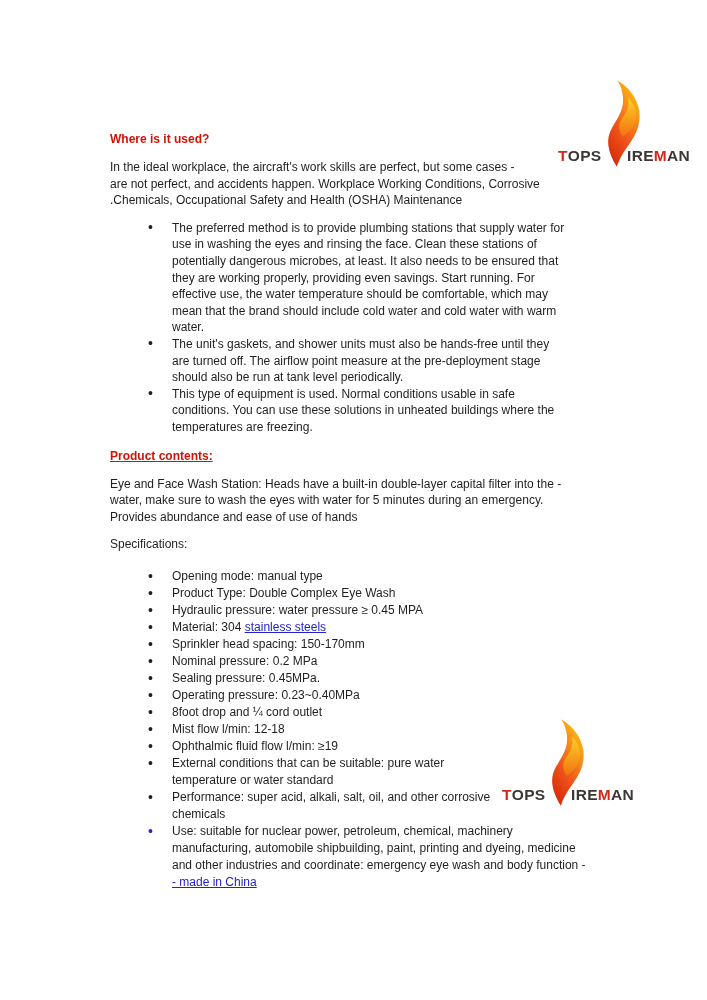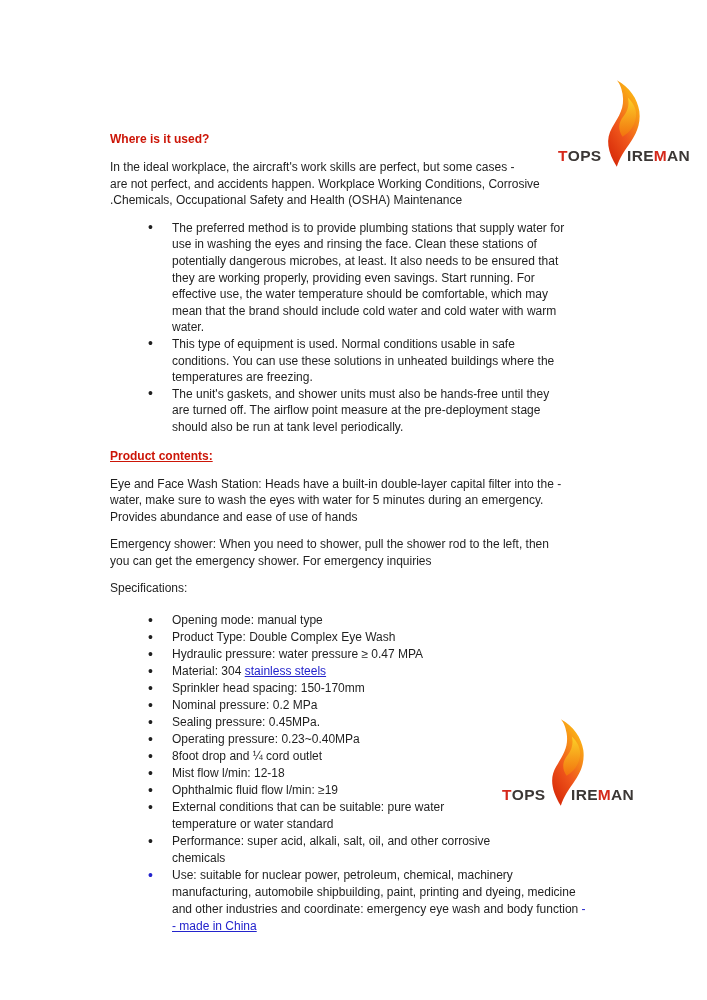--- a/index.html
+++ b/index.html
@@ -153,43 +153,41 @@
 .Chemicals, Occupational Safety and Health (OSHA) Maintenance</p>
 
     <ul class="blist">
       <li><span>The preferred method is to provide plumbing stations that supply water for
 use in washing the eyes and rinsing the face. Clean these stations of
 potentially dangerous microbes, at least. It also needs to be ensured that
 they are working properly, providing even savings. Start running. For
 effective use, the water temperature should be comfortable, which may
 mean that the brand should include cold water and cold water with warm
 water.</span></li>
+      <li><span>The unit's gaskets, and shower units must also be hands-free until they
+are turned off. The airflow point measure at the pre-deployment stage
+should also be run at tank level periodically.</span></li>
       <li><span>This type of equipment is used. Normal conditions usable in safe
 conditions. You can use these solutions in unheated buildings where the
 temperatures are freezing.</span></li>
-      <li><span>The unit's gaskets, and shower units must also be hands-free until they
-are turned off. The airflow point measure at the pre-deployment stage
-should also be run at tank level periodically.</span></li>
     </ul>
 
     <h2 class="h-red underline">Product contents:</h2>
 
     <p class="para">Eye and Face Wash Station: Heads have a built-in double-layer capital filter into the -
 water, make sure to wash the eyes with water for 5 minutes during an emergency.
 Provides abundance and ease of use of hands</p>
 
-    <p class="para">Emergency shower: When you need to shower, pull the shower rod to the left, then
-you can get the emergency shower. For emergency inquiries</p>
 
     <p class="spec-label">Specifications:</p>
 
     <ul class="blist speclist">
       <li><span>Opening mode: manual type</span></li>
       <li><span>Product Type: Double Complex Eye Wash</span></li>
-      <li><span>Hydraulic pressure: water pressure ≥ 0.47 MPA</span></li>
+      <li><span>Hydraulic pressure: water pressure ≥ 0.45 MPA</span></li>
       <li><span>Material: 304 </span><a class="link">stainless steels</a></li>
       <li><span>Sprinkler head spacing: 150-170mm</span></li>
       <li><span>Nominal pressure: 0.2 MPa</span></li>
       <li><span>Sealing pressure: 0.45MPa.</span></li>
       <li><span>Operating pressure: 0.23~0.40MPa</span></li>
       <li><span> 8foot drop and ¼ cord outlet</span></li>
       <li><span>Mist flow l/min: 12-18</span></li>
       <li><span>Ophthalmic fluid flow l/min: ≥19</span></li>
       <li><span>External conditions that can be suitable: pure water
 temperature or water standard</span></li>

